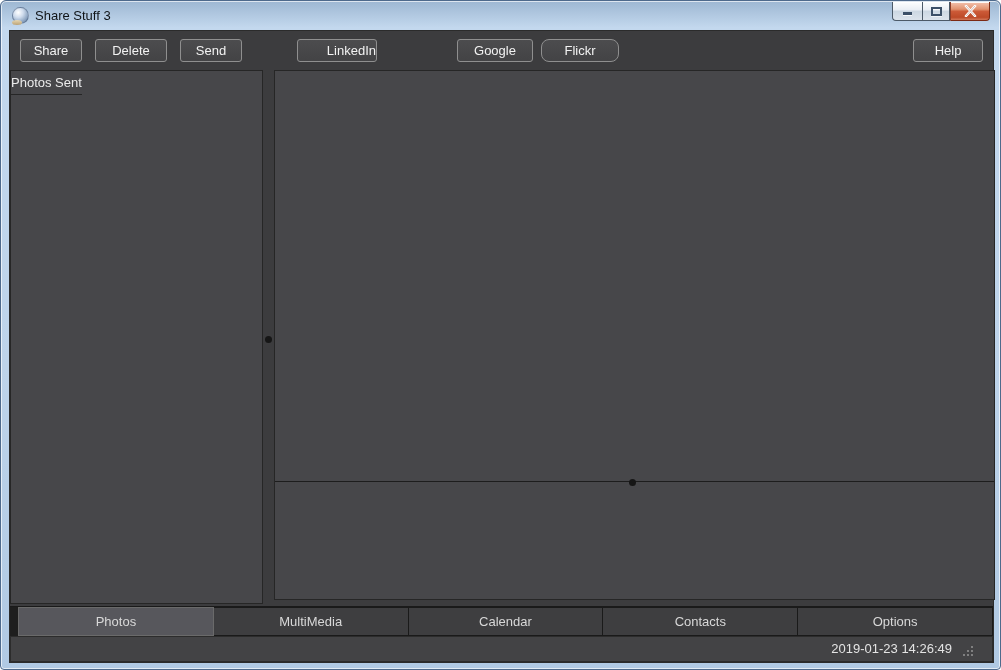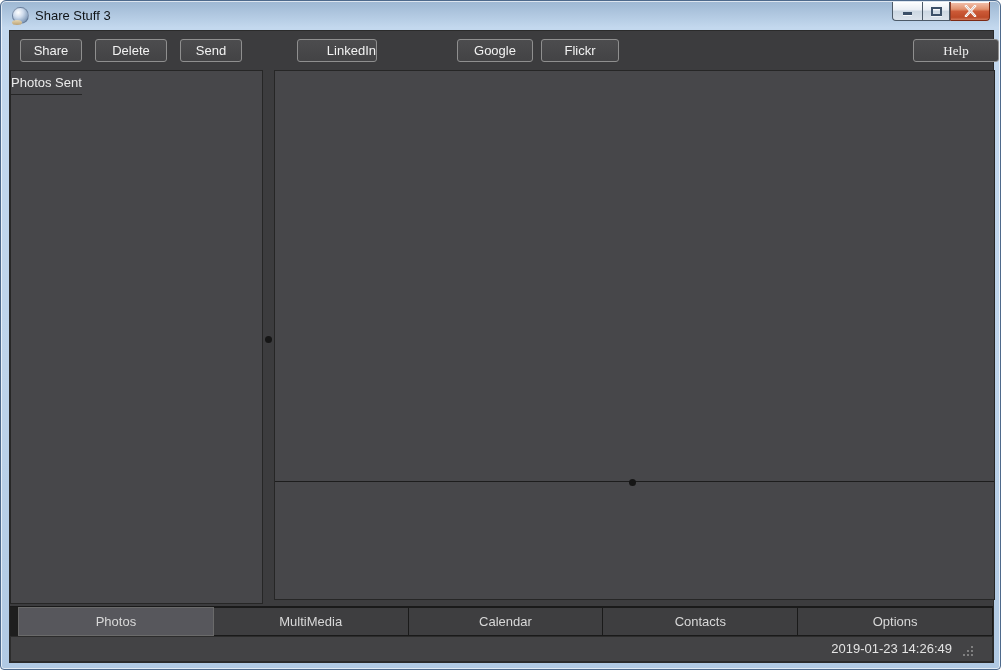--- a/index.html
+++ b/index.html
@@ -56,22 +56,22 @@
     position:absolute; top:8px; height:23px;
     background:linear-gradient(180deg,#4c4c4e,#434345);
     border:1px solid #8f8f8f; border-radius:3px;
     color:#f2f2f2; font-size:13px; padding:0; cursor:pointer;
   }
   .tb-open    { left:10px;  width:62px; }
   .tb-delete  { left:85px;  width:72px; }
   .tb-send    { left:170px; width:62px; }
   .tb-linkedin{ left:287px; width:80px;text-align:right; }
   .tb-google  { left:447px; width:76px; }
-  .tb-flickr  { left:531px; width:78px; }
-  .tb-help    { left:903px; width:86px;font-family:Liberation Serif, serif; }
+  .tb-flickr  { left:531px; width:78px;border-radius:8px; }
+  .tb-help    { left:903px; width:70px; }
 
   
   .left-panel {
     position:absolute; left:0; top:39px; width:253px; height:534px;
     background:#47474a; border:1px solid #262626;
     display:flex; flex-direction:row;
   }
   .lp-header {
     height:24px; line-height:23px; text-align:center; font-size:13px; color:#ececec;
     border-bottom:1px solid #262626; flex:0 0 auto;

